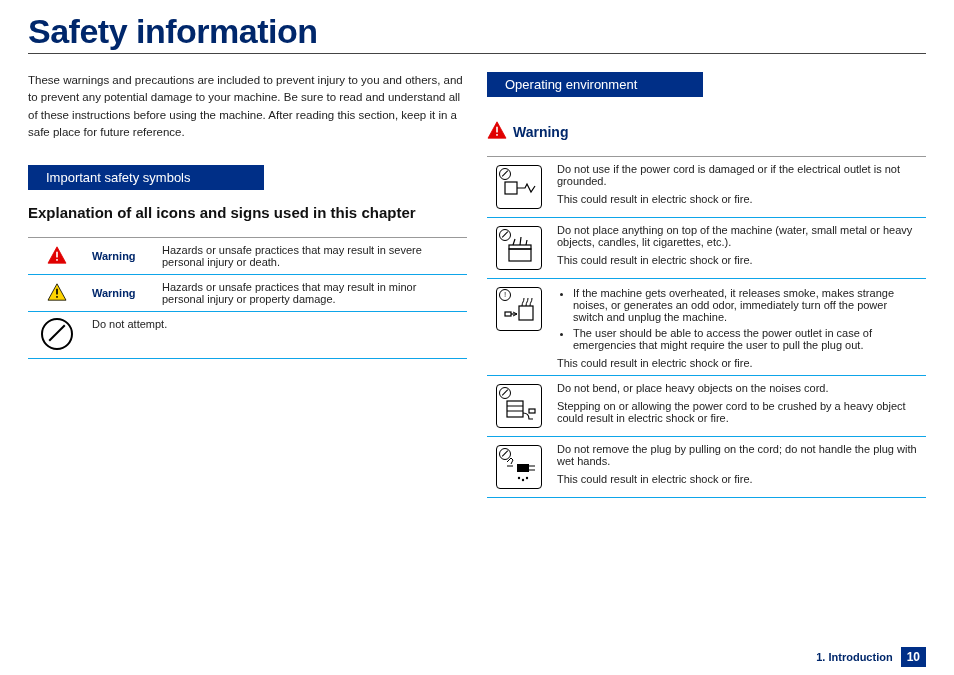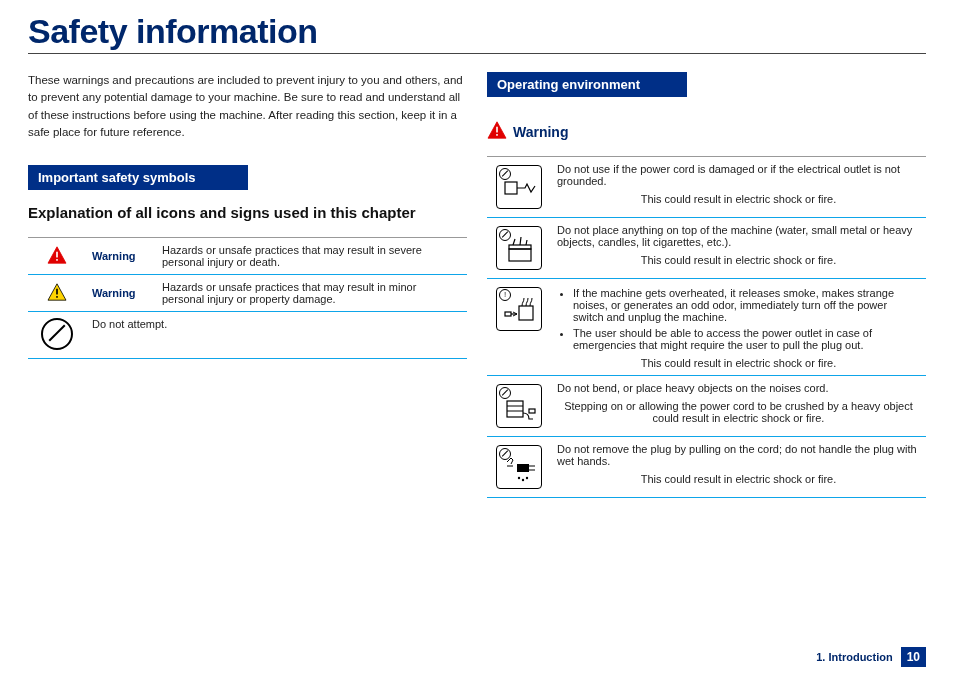--- a/index.html
+++ b/index.html
@@ -37,23 +37,23 @@
     min-width: 0;
   }
   .intro {
     font-size: 11.5px;
     line-height: 1.5;
     margin-bottom: 24px;
   }
   .section-bar {
     background: #002f87;
     color: #fff;
-    font-weight: 700;
+    font-weight: 400;
     font-size: 13px;
-    padding: 5px 10px;
+    padding: 5px 18px;
     display: inline-block;
     min-width: 200px;
     margin-bottom: 14px;
   }
   h2.sub {
     font-size: 15px;
     font-weight: 700;
     color: #111;
     margin: 0 0 16px 0;
   }
@@ -139,21 +139,20 @@
   }
   ul.bul {
     margin: 2px 0 4px 0;
     padding-left: 16px;
   }
   ul.bul li {
     margin-bottom: 4px;
   }
   .foot {
     margin-top: 6px;
-    text-align: center;
   }
   .footer {
     position: absolute;
     right: 28px;
     bottom: 8px;
     display: flex;
     align-items: center;
     gap: 8px;
     font-size: 11px;
   }

